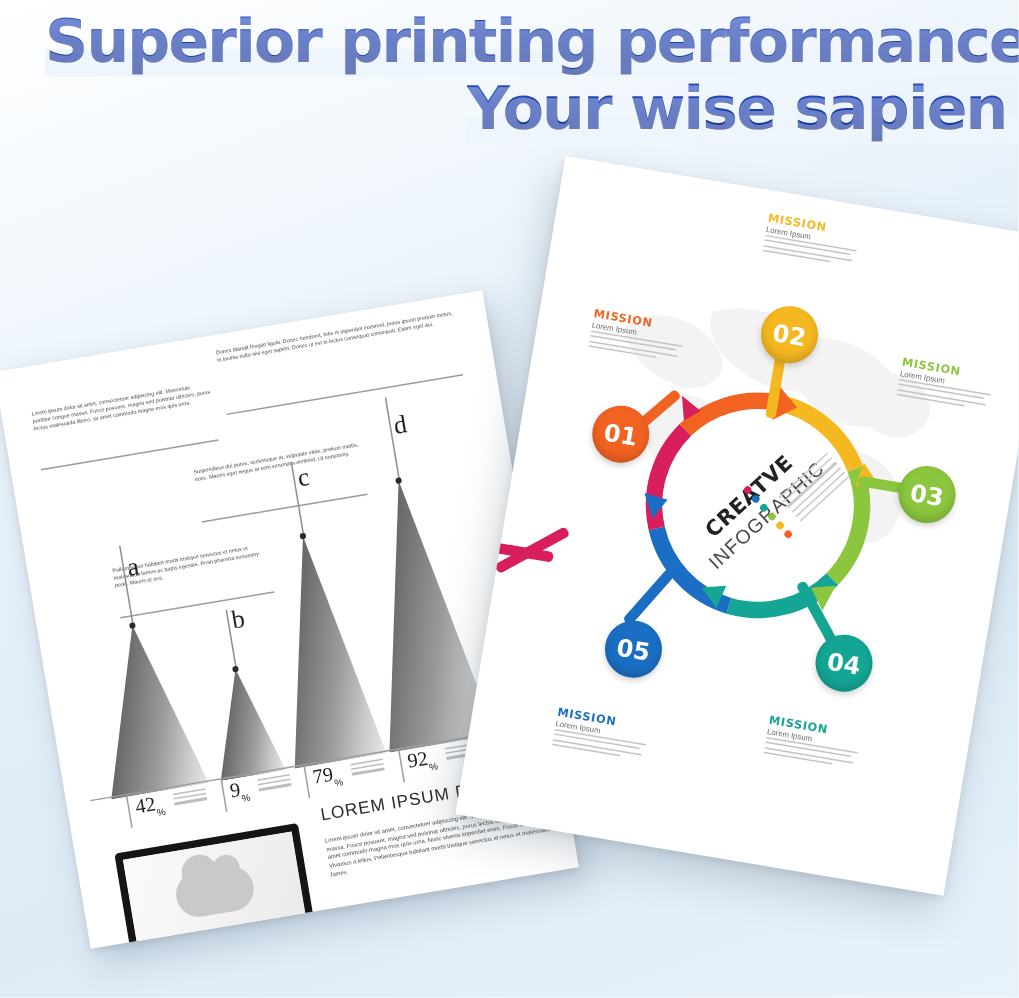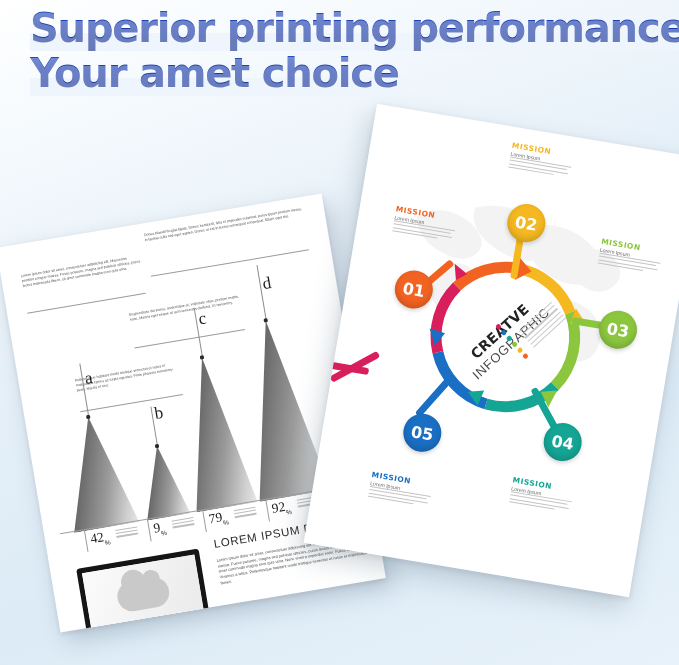--- a/index.html
+++ b/index.html
@@ -5,21 +5,21 @@
   * { margin:0; padding:0; box-sizing:border-box; }
   html,body { width:679px; height:665px; overflow:hidden; }
   body {
     font-family:"Liberation Sans", sans-serif;
     background:linear-gradient(160deg,#ffffff 0%,#f4f9fd 18%,#e4eff8 46%,#dcebf6 70%,#e8f2fa 100%);
     position:relative;
   }
 
   
   #headline { position:absolute; top:0; left:0; width:679px; padding:6px 0 0 30px; z-index:40; }
-  .hl-row { display:block; position:relative; }
+  .hl-row { display:block; position:relative;text-align:right; }
   .hl-band {
     display:inline-block;
     background:linear-gradient(180deg,rgba(255,255,255,0) 60%,#eef5fc 60%,#eef5fc 100%);
     padding-right:8px;
   }
   .hl-text {
     font-family:"DejaVu Sans", sans-serif;
     font-weight:bold;
     font-size:40px;
     line-height:1.12;
@@ -152,21 +152,21 @@
   .ctr-lines .ln { height:1.2px; width:44px; background:#c9c9c9; margin-bottom:3px; }
 </style>
 </head>
 <body>
 
 <div id="headline">
   <div class="hl-row">
     <span class="hl-band"><span class="hl-text">Superior printing performance</span></span>
   </div>
   <div class="hl-row" id="hl-line2">
-    <span class="hl-band"><span class="hl-text">Your amet choice</span></span>
+    <span class="hl-band"><span class="hl-text">Your wise sapien</span></span>
   </div>
 </div>
 
 <div class="page" id="doc-left">
   <div class="page-inner">
 
     <div class="txt-real" style="left:148px; top:10px; width:160px;">Donec blandit feugiat ligula. Donec hendrerit, felis et imperdiet euismod, purus ipsum pretium metus, in lacinia nulla nisl eget sapien. Donec ut est in lectus consequat consequat. Etiam eget dui.</div>
     <div class="note-box" style="left:148px; top:10px; width:160px; height:44px;">
       <div class="rule" style="width:160px;"></div>
     </div>

